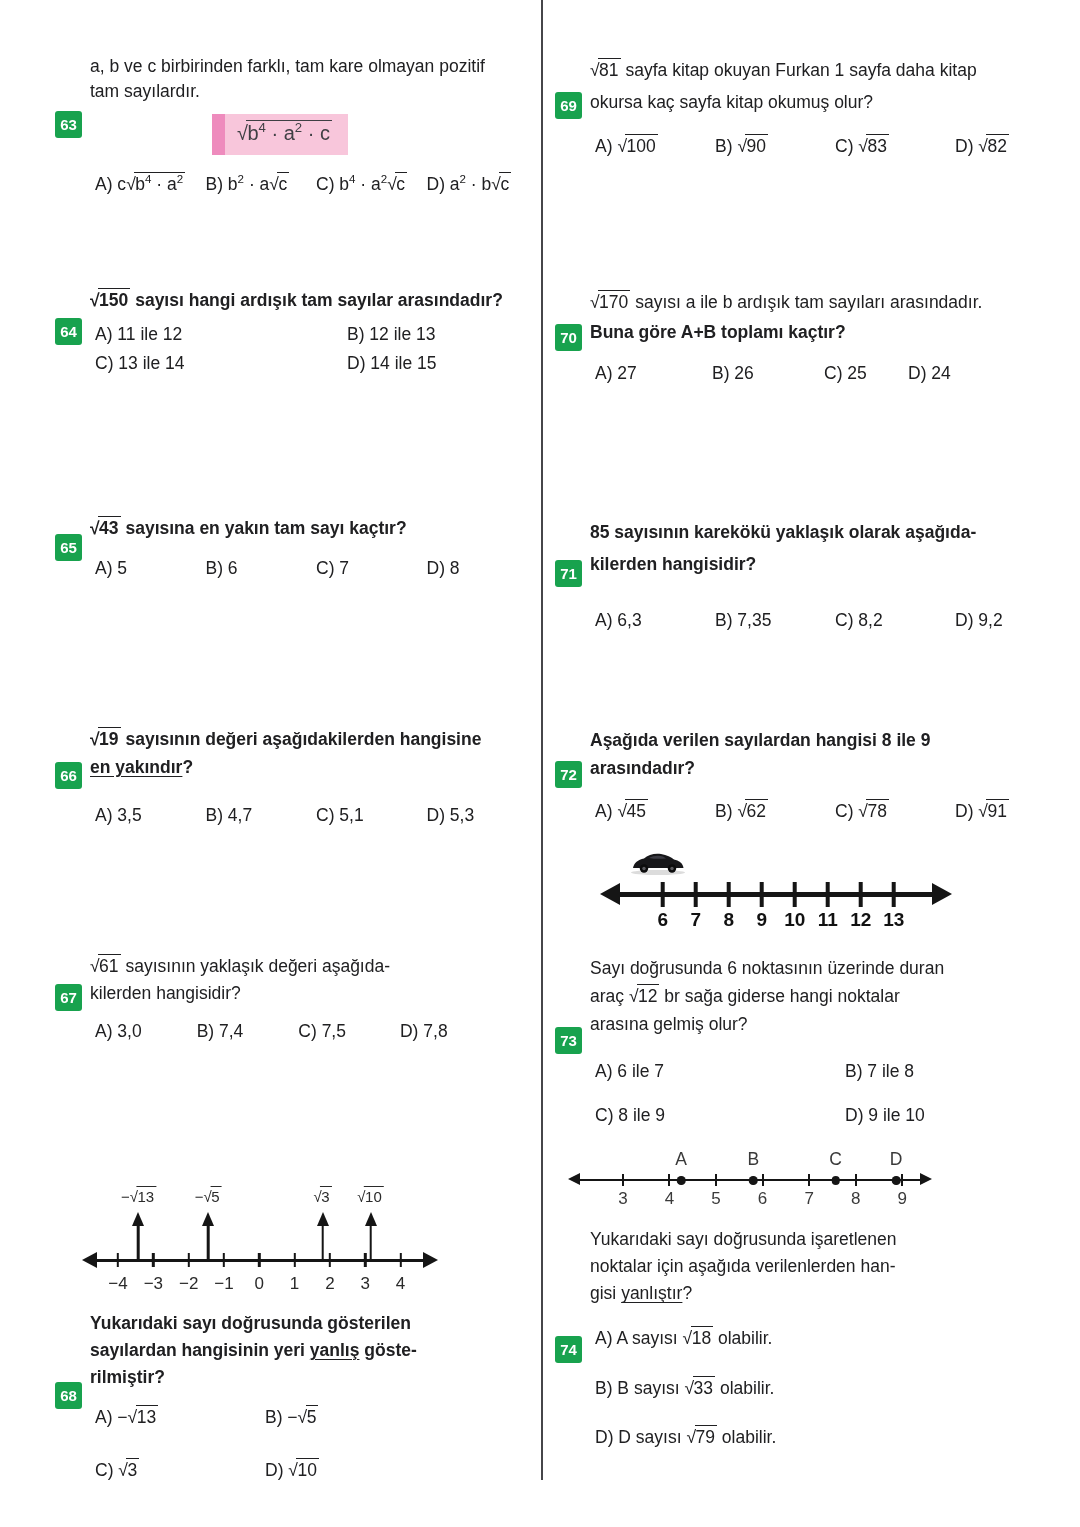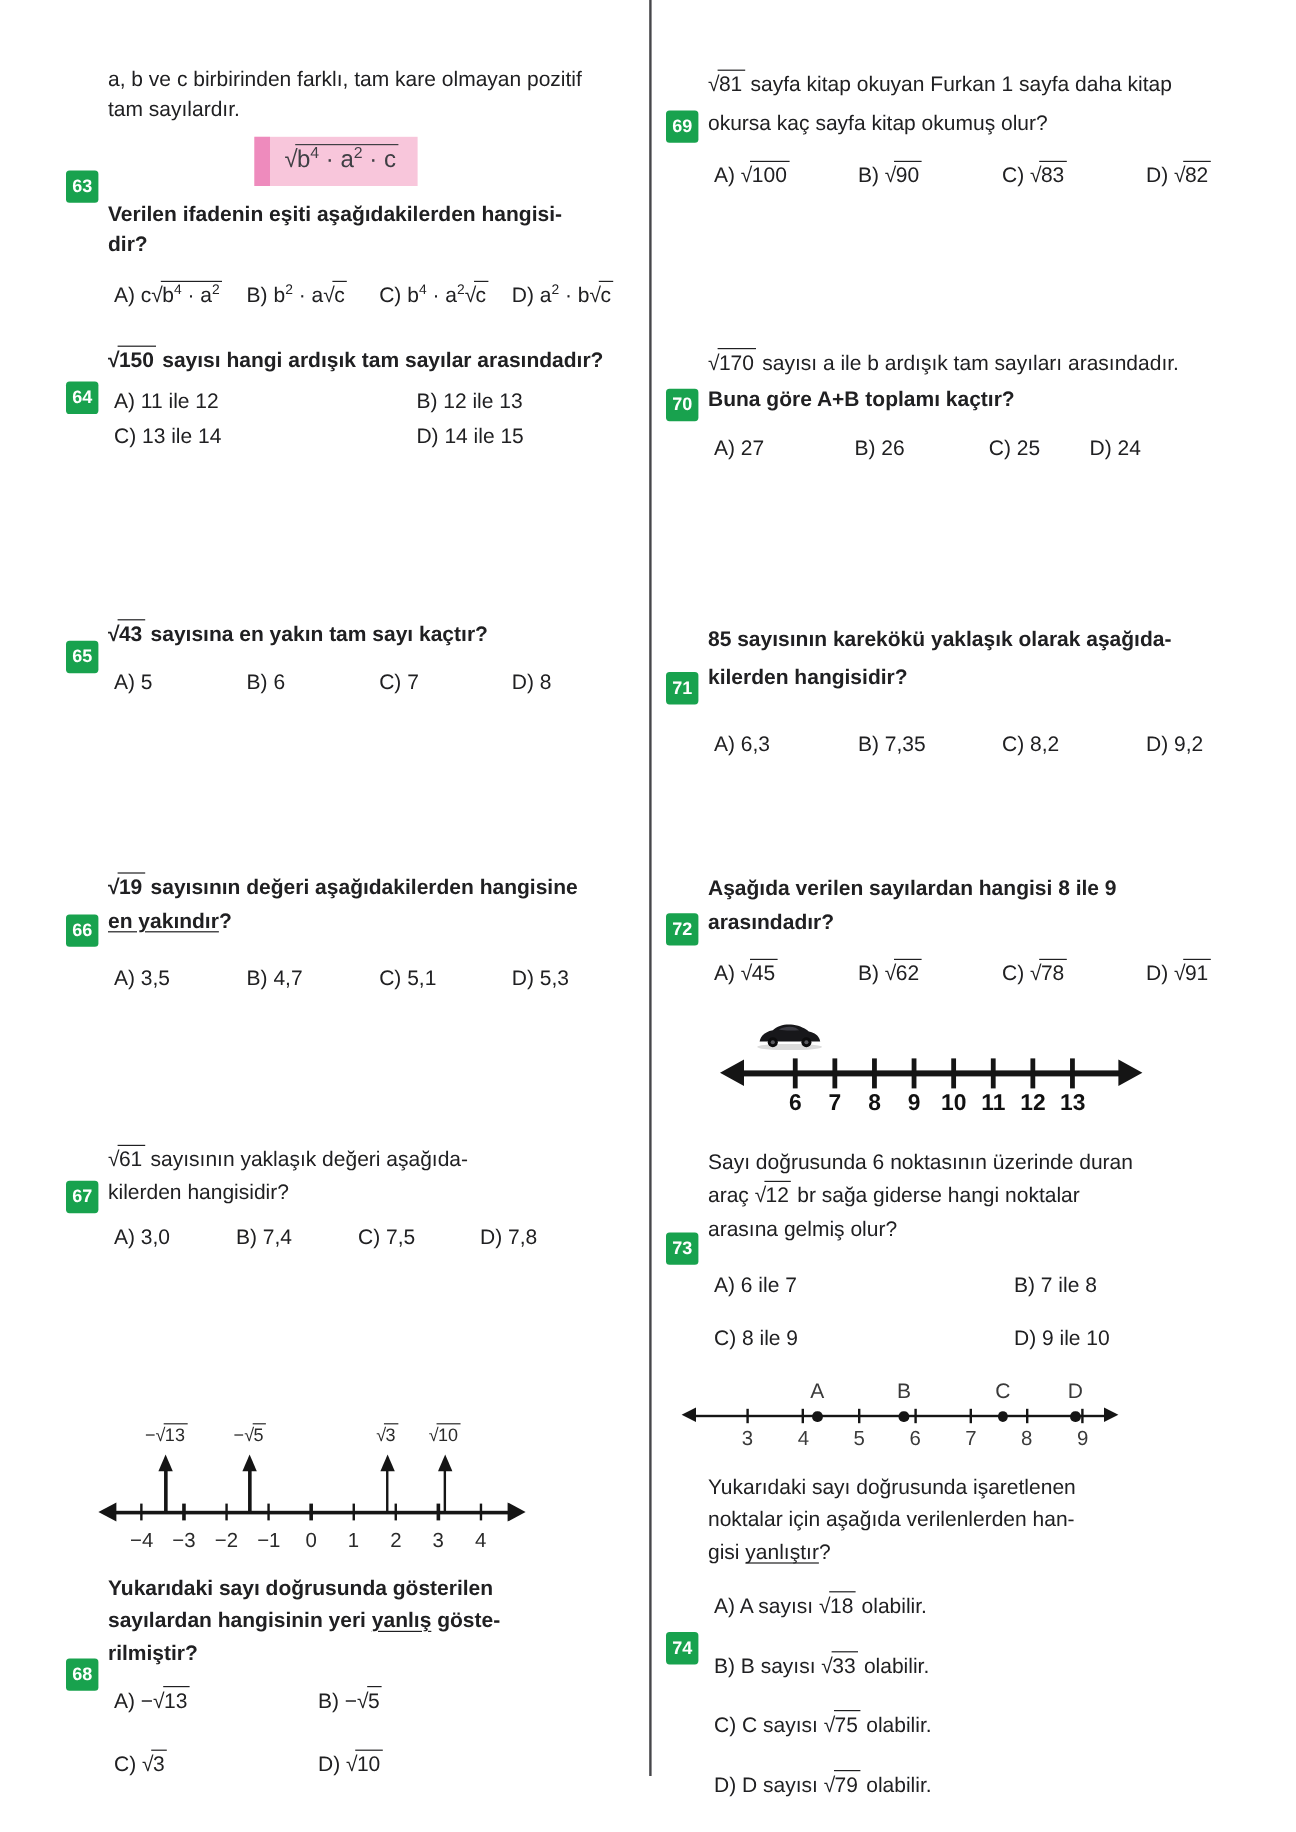--- a/index.html
+++ b/index.html
@@ -96,21 +96,20 @@
 </head>
 <body>
 
 <div class="divider"></div>
 
 <div class="q q63" style="left:55px;top:52px;width:482px">
   <div class="badge">63</div>
   <div class="qc">
     <div>a, b ve c birbirinden farklı, tam kare olmayan pozitif<br>tam sayılardır.</div>
     <div class="fbox"><span class="sq">√<span class="rd">b<sup>4</sup> · a<sup>2</sup> · c</span></span></div>
-    <div class="b">Verilen ifadenin eşiti aşağıdakilerden hangisi-<br>dir?</div>
     <div class="opts o4">
       <span>A) c<span class="sq">√<span class="rd">b<sup>4</sup> · a<sup>2</sup></span></span></span>
       <span>B) b<sup>2</sup> · a<span class="sq">√<span class="rd">c</span></span></span>
       <span>C) b<sup>4</sup> · a<sup>2</sup><span class="sq">√<span class="rd">c</span></span></span>
       <span>D) a<sup>2</sup> · b<span class="sq">√<span class="rd">c</span></span></span>
     </div>
   </div>
 </div>
 
 <div class="q q64" style="left:55px;top:286px;width:482px">
@@ -339,17 +338,16 @@
     <div class="nl-plab" style="left: 90.15%;">D</div>
   </div>
 
 <div class="q q74" style="left:555px;top:1224px;width:500px">
   <div class="badge">74</div>
   <div class="qc">
     <div class="lh155">Yukarıdaki sayı doğrusunda işaretlenen<br>noktalar için aşağıda verilenlerden han-<br>gisi <span class="ul">yanlıştır</span>?</div>
     <div class="optlist">
       <div>A)  A sayısı <span class="sq">√<span class="rd">18</span></span>  olabilir.</div>
       <div>B)  B sayısı <span class="sq">√<span class="rd">33</span></span>  olabilir.</div>
-      <div>C)  C sayısı <span class="sq">√<span class="rd">75</span></span>  olabilir.</div>
       <div>D)  D sayısı <span class="sq">√<span class="rd">79</span></span>  olabilir.</div>
     </div>
   </div>
 </div>
 
 </body></html>

